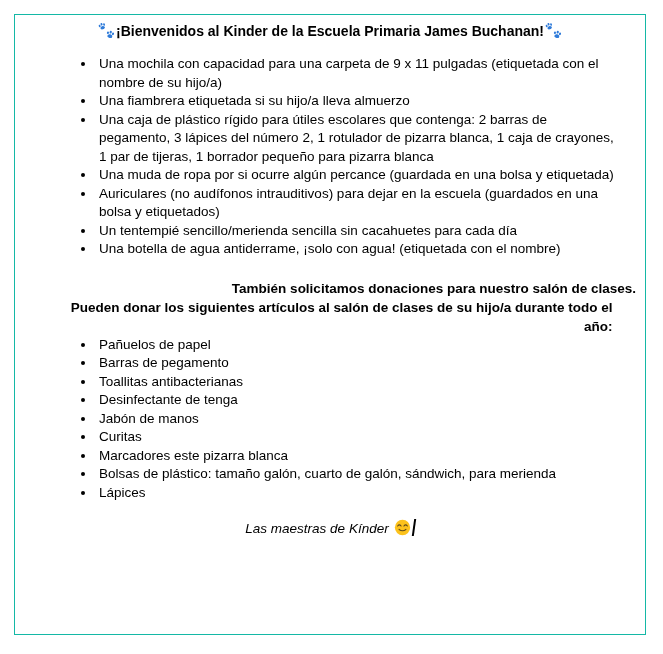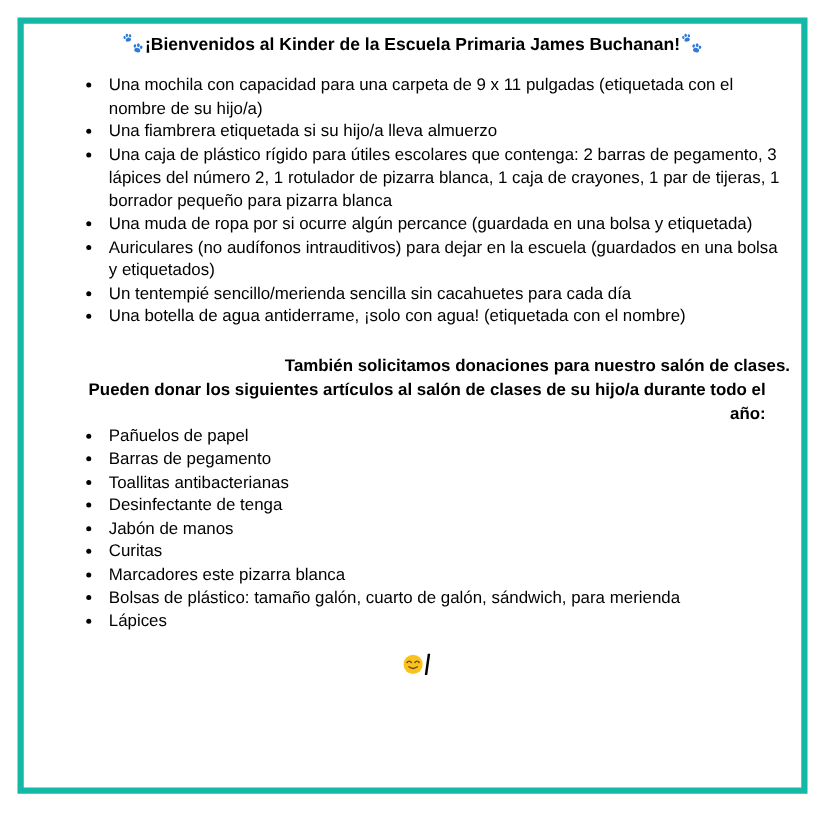--- a/index.html
+++ b/index.html
@@ -12,21 +12,21 @@
     font-family: "Liberation Sans", sans-serif;
     color: #000000;
   }
   .page {
     position: absolute;
     left: 14px;
     top: 14px;
     width: 632px;
     height: 621px;
     box-sizing: border-box;
-    border: 5px solid #14b8a6;
+    border: 1px solid #14b8a6;
     padding: 5px 9px 0 9px;
     background: #ffffff;
     overflow: hidden;
   }
   .title {
     margin: 0;
     font-size: 14px;
     font-weight: bold;
     line-height: 22px;
     text-align: center;
@@ -38,21 +38,21 @@
     color: var(--paw-blue, #2f7bd9);
     margin: 0 1px;
   }
   .intro {
     margin: 14px 0 0 0;
     font-size: 13.5px;
     line-height: 21.5px;
     text-align: center;
   }
   ul.doc-list {
-    margin: 0;
+    margin: 16px;
     padding: 0 0 0 56px;
     list-style: disc outside;
     font-size: 13.5px;
     line-height: 18.5px;
   }
   ul.supplies-list { margin-top: 10px; }
   ul.donations-list { margin-top: 0; }
   ul.doc-list li { padding-left: 3px; }
   .donations-heading {
     margin: 20px 0 0 0;
@@ -153,21 +153,21 @@
       <li>Toallitas antibacterianas</li>
       <li>Desinfectante de tenga</li>
       <li>Jabón de manos</li>
       <li>Curitas</li>
       <li>Marcadores este pizarra blanca</li>
       <li>Bolsas de plástico: tamaño galón, cuarto de galón, sándwich, para merienda</li>
       <li>Lápices</li>
     </ul>
 
   <p class="signature">
-    <span class="emoji-icon">
+    <span>Las maestras de Kínder</span><span class="emoji-icon">
       <svg width="17" height="17" viewBox="0 0 20 20" aria-hidden="true">
         <circle cx="10" cy="10" r="9" fill="var(--emoji-yellow, #fcc21c)"></circle>
         <path d="M4.3 8.2 Q6.3 5.6 8.3 8.2" stroke="var(--emoji-features, #5f4a1d)" stroke-width="1.3" fill="none" stroke-linecap="round"></path>
         <path d="M11.7 8.2 Q13.7 5.6 15.7 8.2" stroke="var(--emoji-features, #5f4a1d)" stroke-width="1.3" fill="none" stroke-linecap="round"></path>
         <path d="M6 12.3 Q10 15.4 14 12.3" stroke="var(--emoji-features, #5f4a1d)" stroke-width="1.3" fill="none" stroke-linecap="round"></path>
       </svg>
     </span><span class="text-cursor"></span>
   </p>
 
 </div>

